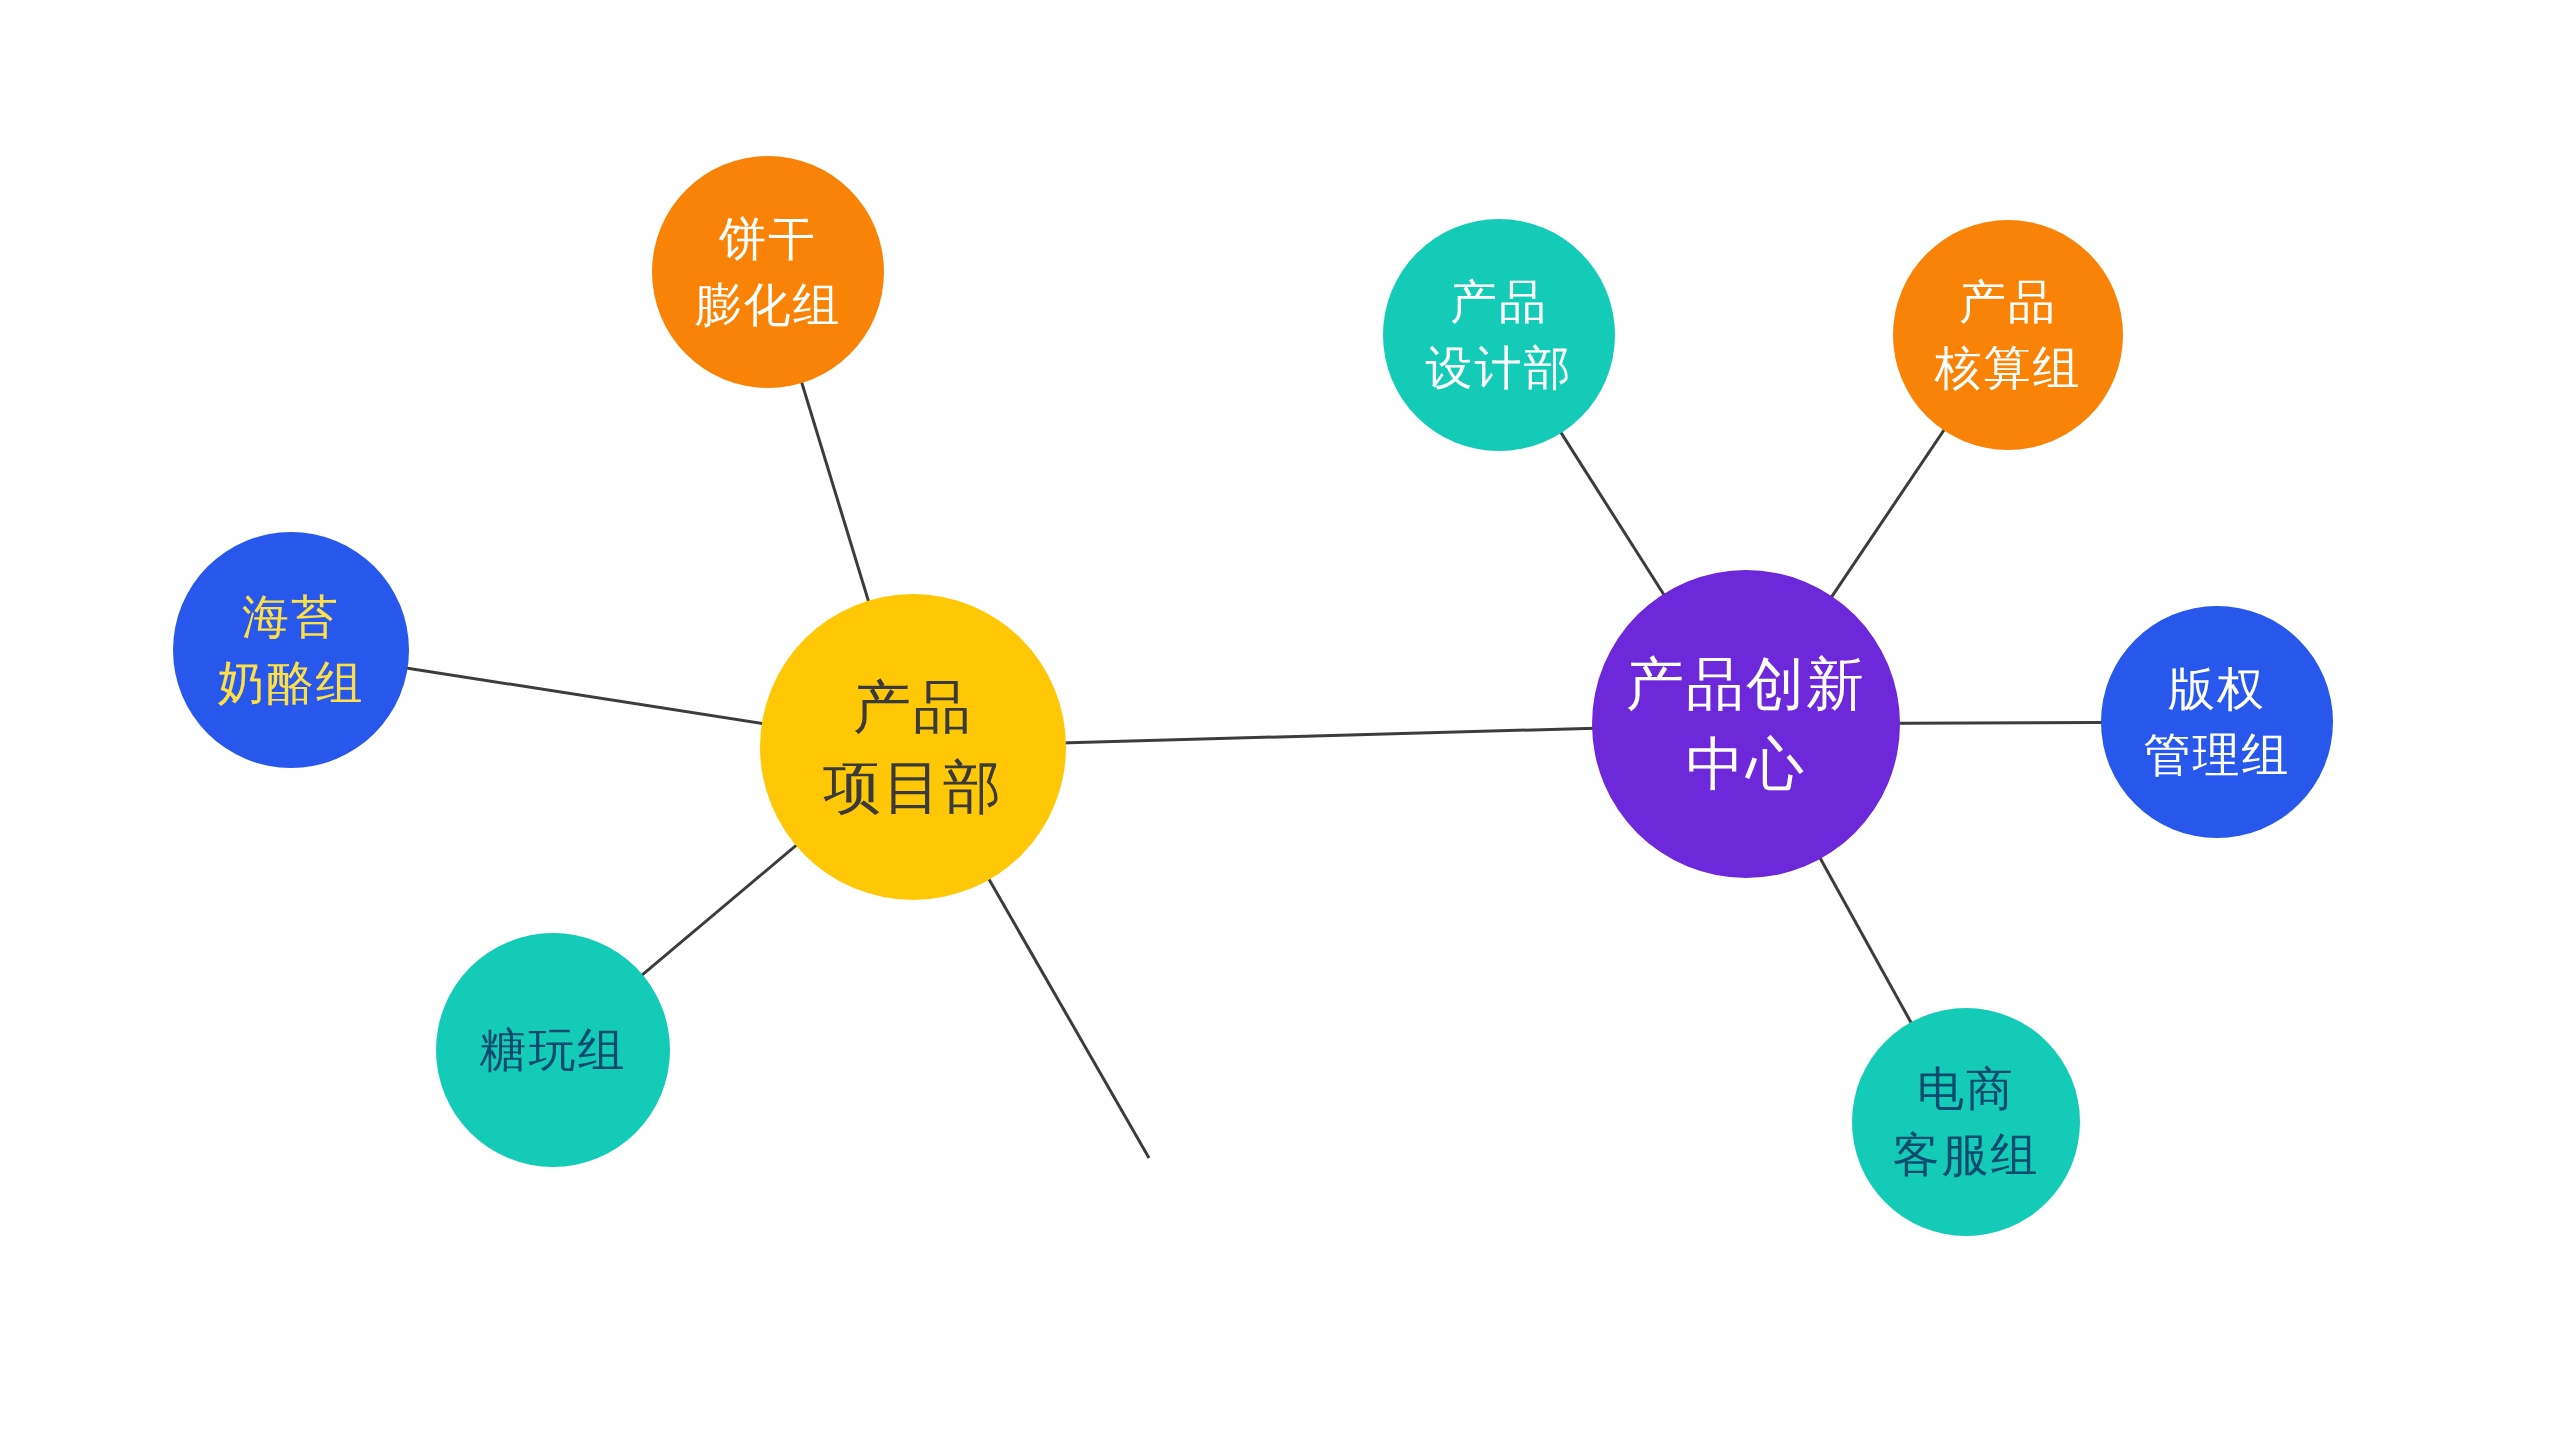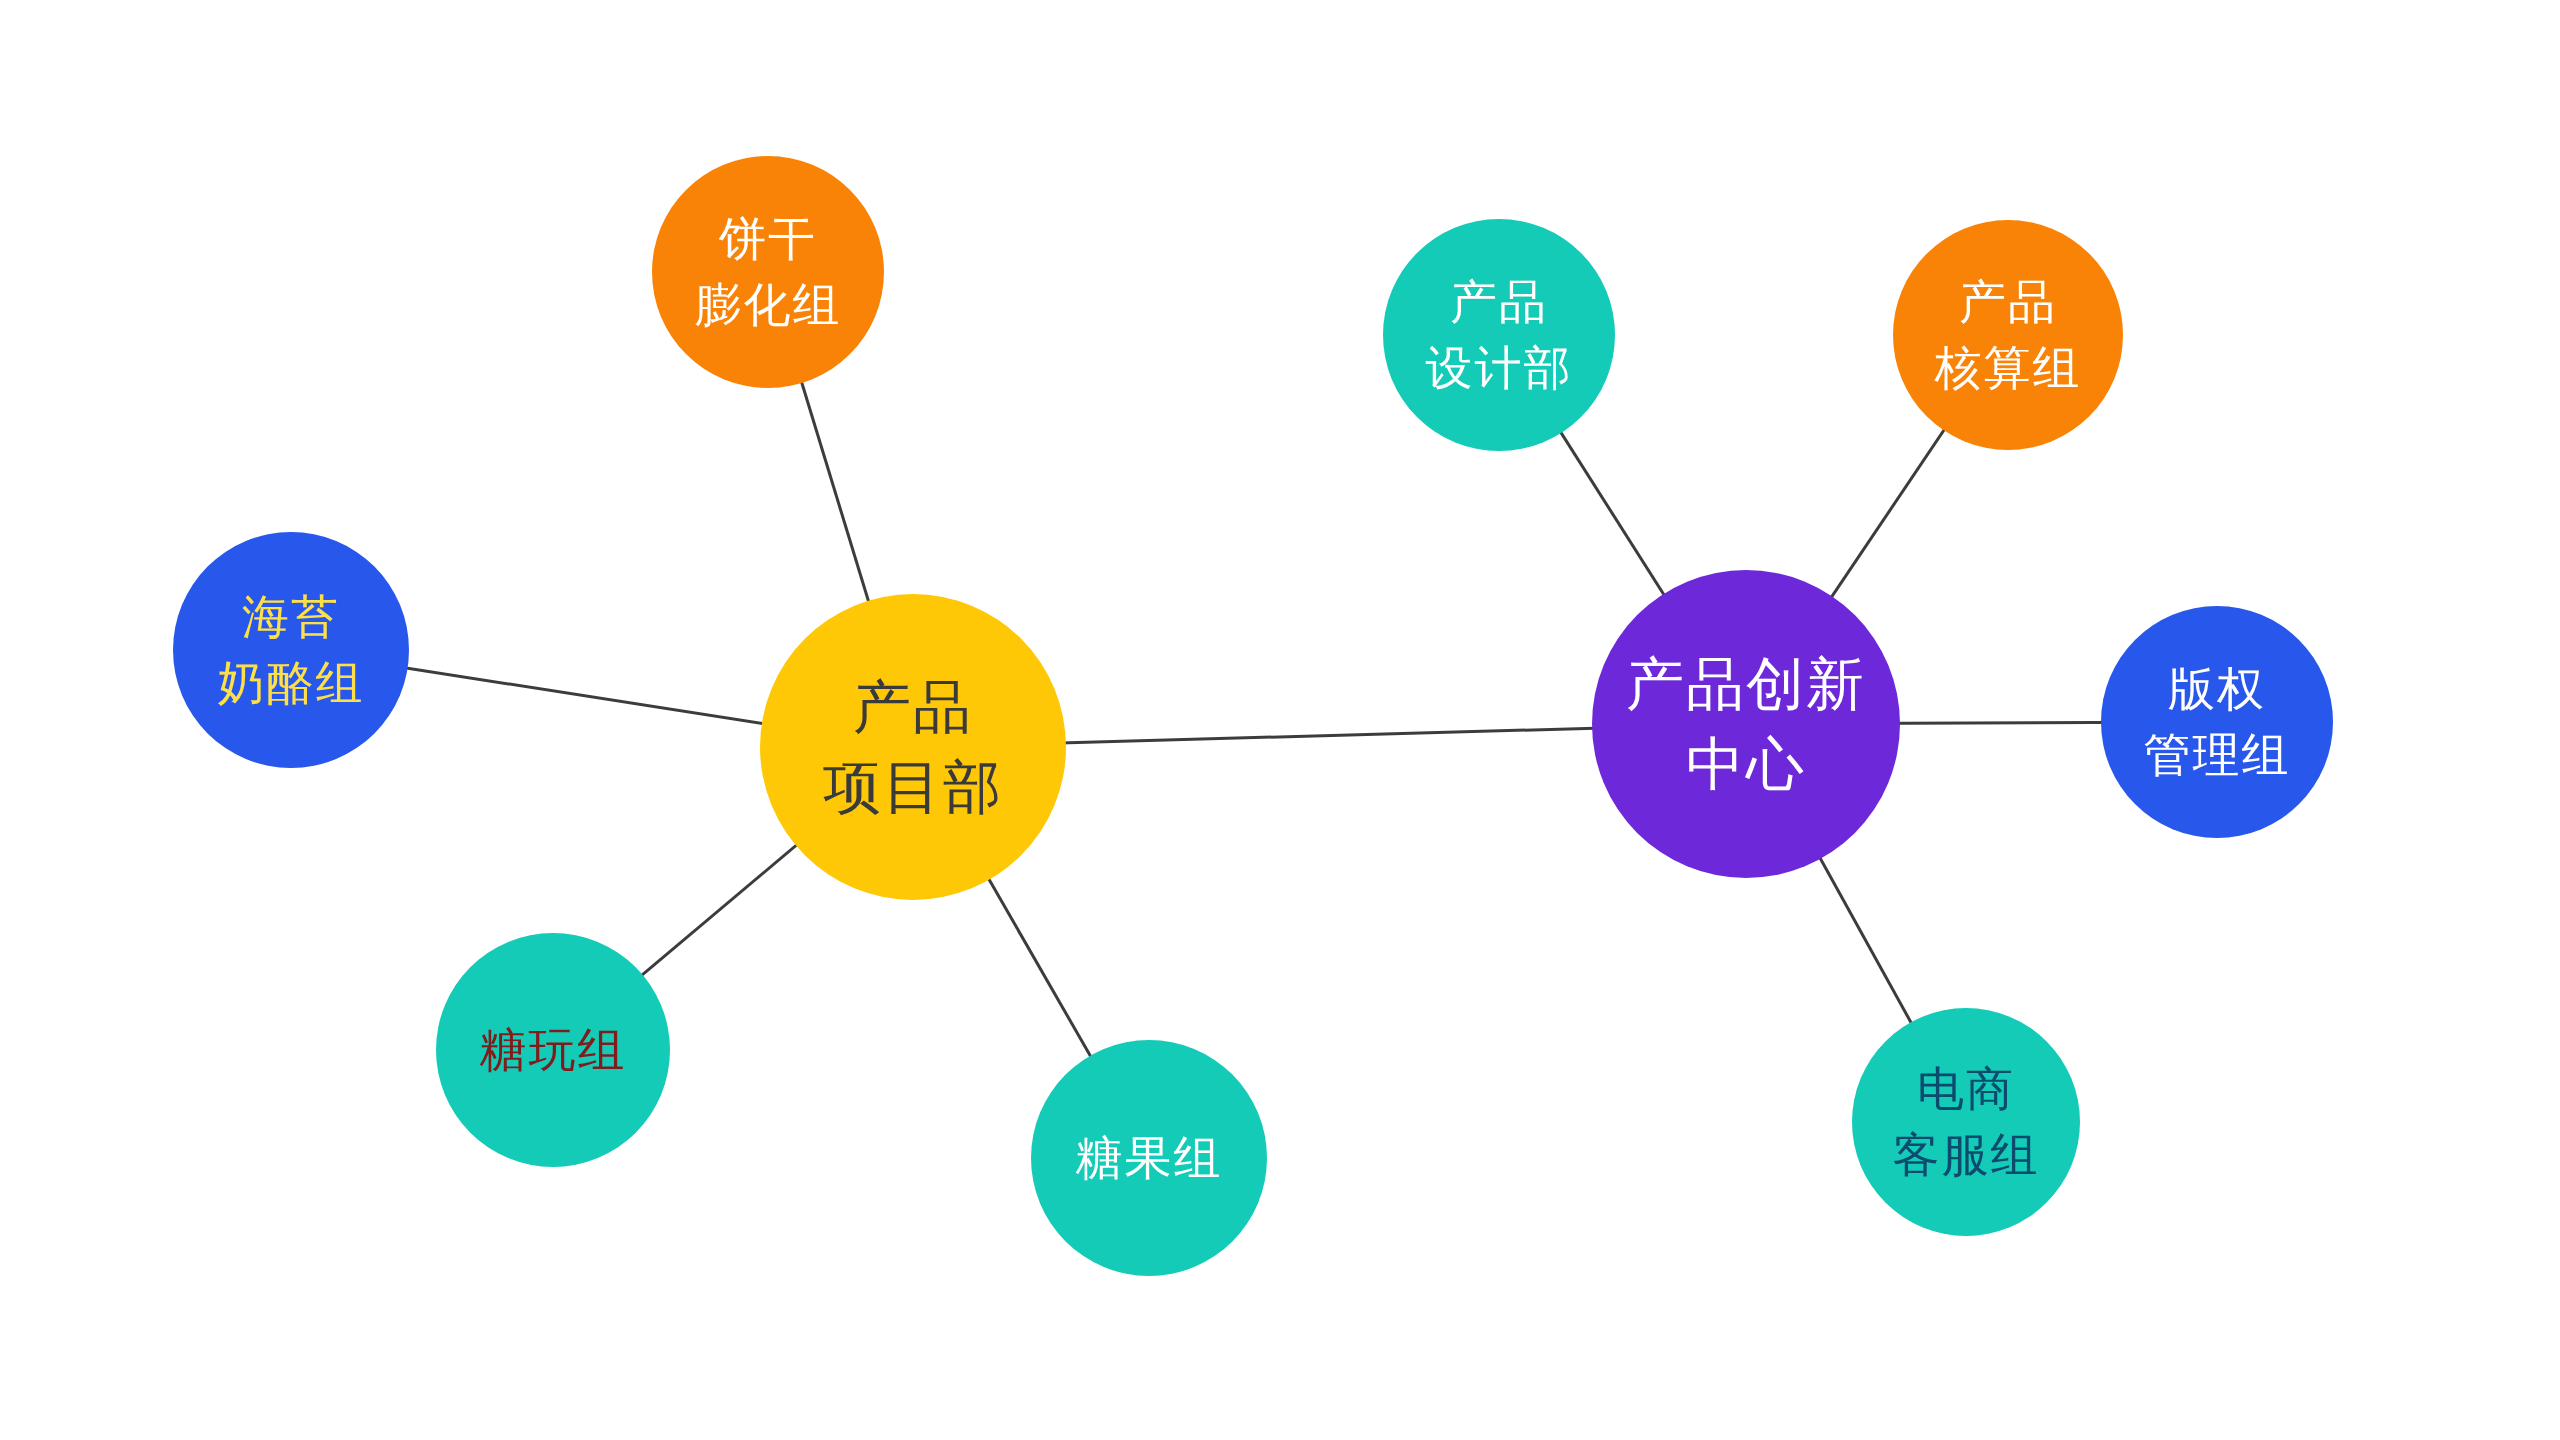--- a/index.html
+++ b/index.html
@@ -64,25 +64,22 @@
       <span class="label-line">中心</span>
     </div>
     <div class="node" style="left: 652px; top: 156px; width: 232px; height: 232px; background: rgb(249, 131, 6); color: rgb(255, 255, 255); font-size: 47px; line-height: 1.4;">
       <span class="label-line">饼干</span>
       <span class="label-line">膨化组</span>
     </div>
     <div class="node" style="left: 173px; top: 532px; width: 236px; height: 236px; background: rgb(40, 87, 236); color: #fde047; font-size: 47px; line-height: 1.4;">
       <span class="label-line">海苔</span>
       <span class="label-line">奶酪组</span>
     </div>
-    <div class="node" style="left: 436px; top: 933px; width: 234px; height: 234px; background: rgb(19, 203, 183); color: #7f1d1d; font-size: 47px; line-height: 1.4;">
+    <div class="node" style="left: 436px; top: 933px; width: 234px; height: 234px; background: rgb(19, 203, 183); color: #0c4a6e; font-size: 47px; line-height: 1.4;">
       <span class="label-line">糖玩组</span>
-    </div>
-    <div class="node" style="left: 1031px; top: 1040px; width: 236px; height: 236px; background: rgb(19, 203, 183); color: rgb(255, 255, 255); font-size: 47px; line-height: 1.4;">
-      <span class="label-line">糖果组</span>
     </div>
     <div class="node" style="left: 1383px; top: 219px; width: 232px; height: 232px; background: rgb(19, 203, 183); color: rgb(255, 255, 255); font-size: 47px; line-height: 1.4;">
       <span class="label-line">产品</span>
       <span class="label-line">设计部</span>
     </div>
     <div class="node" style="left: 1893px; top: 220px; width: 230px; height: 230px; background: rgb(249, 131, 6); color: rgb(255, 255, 255); font-size: 47px; line-height: 1.4;">
       <span class="label-line">产品</span>
       <span class="label-line">核算组</span>
     </div>
     <div class="node" style="left: 2101px; top: 606px; width: 232px; height: 232px; background: rgb(40, 87, 236); color: rgb(255, 255, 255); font-size: 47px; line-height: 1.4;">

